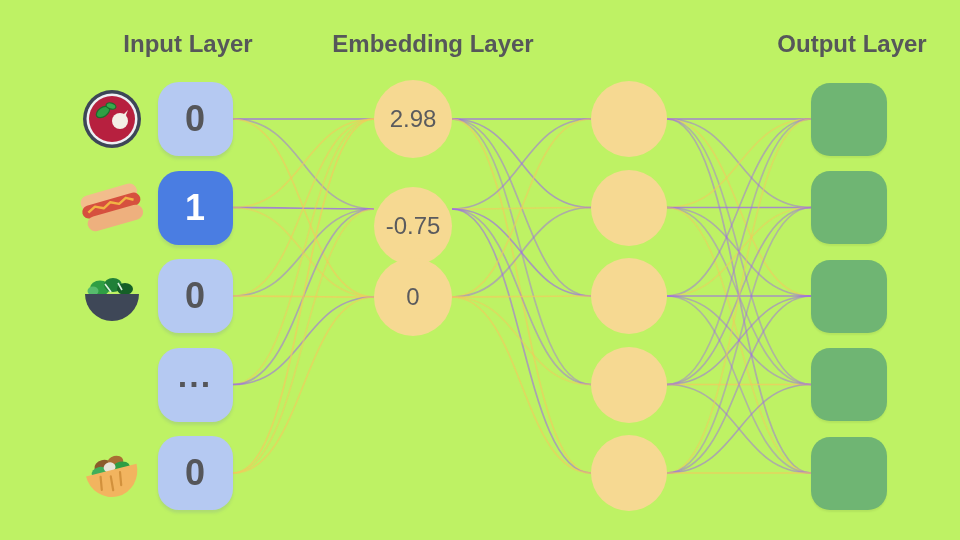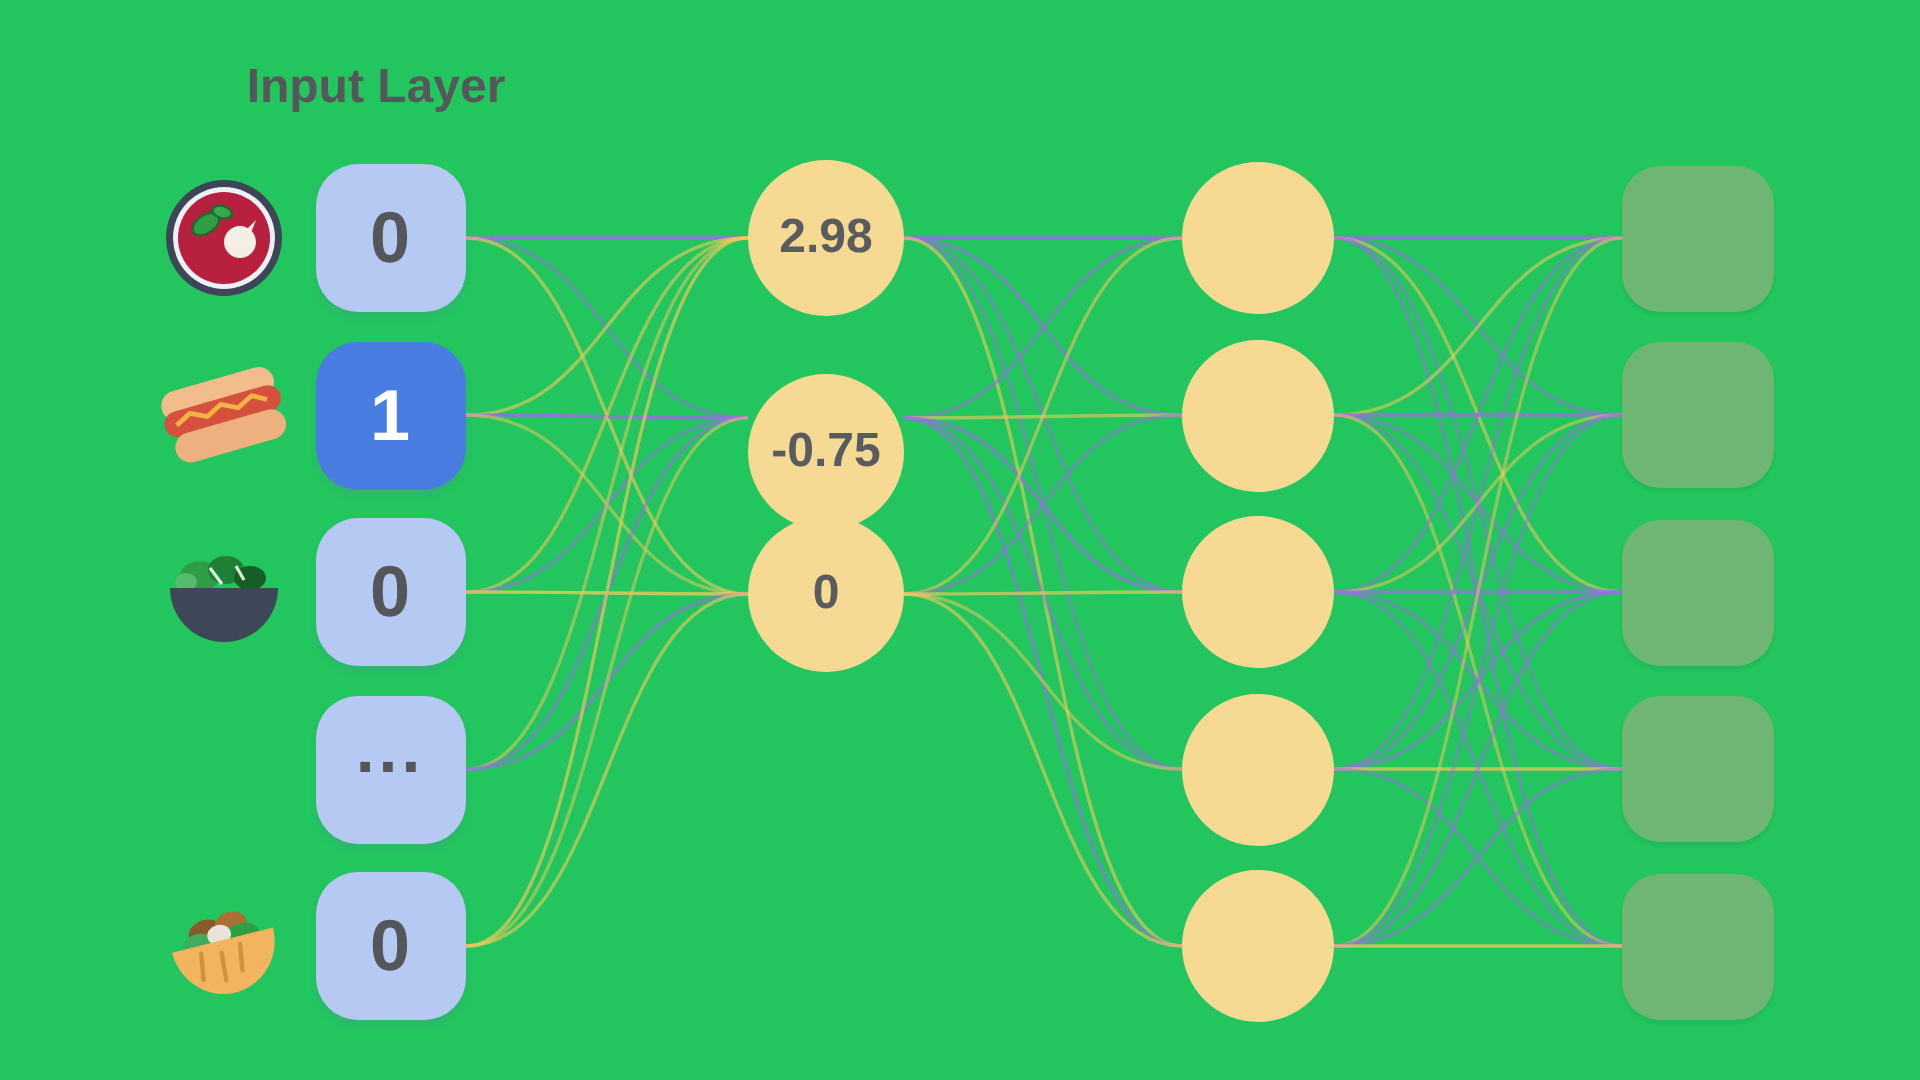--- a/index.html
+++ b/index.html
@@ -1,17 +1,17 @@
 <!DOCTYPE html>
 <html style="--title-text: #56575a; --input-box: #b5c9f2; --input-box-active: #4a7de2; --input-text: #55565a; --input-text-active: #ffffff; --embedding-circle: #f6d992; --hidden-circle: #f6d992; --output-box: #6fb573; --edge-purple: #9b6ce6; --edge-yellow: #f4c95c;"><head>
 <meta charset="utf-8">
 <style>
   html,body{margin:0;padding:0;background:#ffffff;}
   #stage{
-    position:relative;width:960px;height:540px;overflow:hidden;background:#22c55e;
+    position:relative;width:960px;height:540px;overflow:hidden;background:#bef264;
     font-family:"Liberation Sans","DejaVu Sans",sans-serif;
   }
   .layer-title{
     position:absolute;top:30px;transform:translateX(-50%);
     font-size:24px;font-weight:700;color:var(--title-text,#56575a);white-space:nowrap;
   }
   #t-input{left:188px;}
   #t-embedding{left:433px;}
   #t-output{left:852px;}
   #edge-svg{position:absolute;left:0;top:0;}
@@ -24,21 +24,21 @@
   .input-box span{font-size:36px;font-weight:700;color:var(--input-text,#55565a);}
   .input-box.active{background:var(--input-box-active,#4a7de2);}
   .input-box.active span{color:var(--input-text-active,#ffffff);}
   .input-box.dots span{font-size:34px;letter-spacing:2px;transform:translateY(-9px);}
   .icon-wrap{position:absolute;width:64px;height:64px;}
   .emb-circle{
     position:absolute;width:78px;height:78px;border-radius:50%;
     background:var(--embedding-circle,#f6d992);
     display:flex;align-items:center;justify-content:center;
   }
-  .emb-circle span{font-size:24px;font-weight:700;color:#5a5b5e;}
+  .emb-circle span{font-size:24px;font-weight:400;color:#5a5b5e;}
   .hid-circle{
     position:absolute;width:76px;height:76px;border-radius:50%;
     background:var(--hidden-circle,#f6d992);
   }
   .out-box{
     position:absolute;width:76px;height:73px;border-radius:19px;
     background:var(--output-box,#6fb573);
     box-shadow:0 2px 2px rgba(0,0,0,0.06);
   }
 </style>
@@ -140,20 +140,22 @@
       <path d="M667 384.5 C 739 384.5, 739 384.5, 811 384.5" stroke="#f4c95c" stroke-opacity="0.7" stroke-width="1.7" fill="none"></path>
       <path d="M667 384.5 C 739 384.5, 739 473, 811 473" stroke="#9b6ce6" stroke-opacity="0.5" stroke-width="1.7" fill="none"></path>
       <path d="M667 473 C 739 473, 739 119, 811 119" stroke="#f4c95c" stroke-opacity="0.5" stroke-width="1.7" fill="none"></path>
       <path d="M667 473 C 739 473, 739 207.5, 811 207.5" stroke="#9b6ce6" stroke-opacity="0.45" stroke-width="1.7" fill="none"></path>
       <path d="M667 473 C 739 473, 739 296, 811 296" stroke="#9b6ce6" stroke-opacity="0.5" stroke-width="1.7" fill="none"></path>
       <path d="M667 473 C 739 473, 739 384.5, 811 384.5" stroke="#9b6ce6" stroke-opacity="0.55" stroke-width="1.7" fill="none"></path>
       <path d="M667 473 C 739 473, 739 473, 811 473" stroke="#f4c95c" stroke-opacity="0.7" stroke-width="1.7" fill="none"></path>
     </svg>
 
   <div class="layer-title" id="t-input">Input Layer</div>
+  <div class="layer-title" id="t-embedding">Embedding Layer</div>
+  <div class="layer-title" id="t-output">Output Layer</div>
 
   <div id="nodes">
       <div class="icon-wrap" style="left: 80px; top: 87px;"><svg width="64" height="64">
           <use href="#sym-borscht-bowl-icon"></use>
         </svg></div>
       <div class="input-box" style="left: 157.5px; top: 82px;">
         <span>0</span>
       </div>
       <div class="icon-wrap" style="left: 80px; top: 175.5px;"><svg width="64" height="64">
           <use href="#sym-hotdog-icon"></use>

